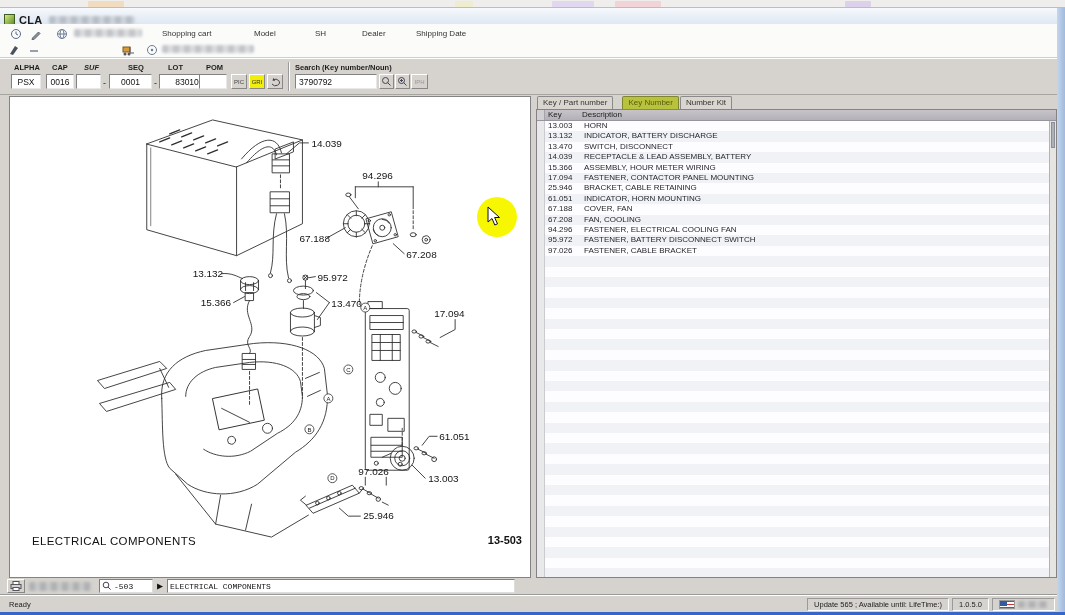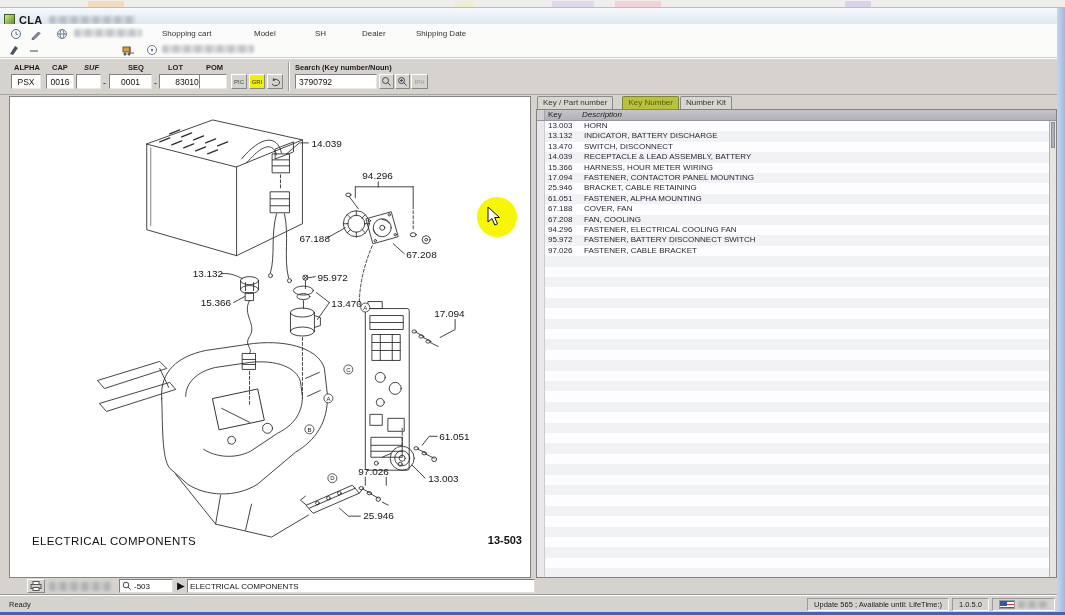--- a/index.html
+++ b/index.html
@@ -45,33 +45,33 @@
   .table-panel { position:absolute; left:536px; top:96px; width:521px; height:482px; }
   .tabs { position:absolute; left:1px; top:0; height:13px; display:flex; gap:1px;text-align:center; }
   .tab { border:1px solid #8a8a8a; border-bottom:none; border-radius:2px 2px 0 0; background:#d9d6d0;
     font-size:8px; line-height:11px; padding:0 5px; color:#333; cursor:default; }
   .tab.active { background:#b9c23c; color:#555d10; border-color:#7e8430;margin-left:8px; }
   .tbody { position:absolute; left:0; top:13px; right:0; bottom:0; background:#fff; border:1px solid #848284; }
   .thead { position:absolute; left:0; right:0; top:0; height:11px; background:linear-gradient(#c6c4c9,#b3b1b7);
     border-bottom:1px solid #96949c; display:flex; font-size:8px; color:#1b1b1b; line-height:10px; }
   .th-gutter { width:8px; background:#d2d0d4; border-right:1px solid #a5a3a9; }
   .th-key { width:37px; padding-left:3px; }
-  .th-desc { flex:1;font-style:italic; }
+  .th-desc { flex:1; }
   .rows-area { position:absolute; left:0; right:7px; top:11px; bottom:0;
     background:repeating-linear-gradient(180deg,#fdfdff 0 10.4px,#f1f2f6 10.4px 20.8px); }
   .rows-gutter { position:absolute; left:0; top:0; bottom:0; width:8px; background:#e9e8eb; border-right:1px solid #cbcbcf; }
   .trow { height:10.4px; display:flex; font-size:8px; line-height:10.4px; color:#26262e; }
   .trow.even { background:#fdfdff; } .trow.odd { background:#f1f2f6; }
   .tkey { margin-left:11px; width:36px; }
   .tdesc { flex:1; }
   .scrollbar { position:absolute; right:0; top:11px; bottom:0; width:7px; background:#e7e5e1; border-left:1px solid #b5b3af; }
   .thumb { margin:1px; height:26px; background:#adb1b9; border:1px solid #8b8f95; }
 
   
-  .bottom-toolbar { position:absolute; left:25px; top:579px; width:523px; height:15px; }
+  .bottom-toolbar { position:absolute; left:5px; top:579px; width:523px; height:15px;font-family:Liberation Mono, monospace; }
   .bt-btn { position:absolute; top:0; height:14px; background:#d6d3ce; border:1px solid #888; border-top-color:#fff; border-left-color:#fff;
     display:flex; align-items:center; justify-content:center; }
   .bt-field { position:absolute; top:0; height:14px; background:#fff; border:1px solid #7f7f7f; border-bottom-color:#ddd; border-right-color:#ddd;
     font-size:8px; color:#111; display:flex; align-items:center; padding:0 2px; }
   .play-glyph { position:absolute; top:1px; font-size:10px; color:#111; }
 
   
   .statusbar { position:absolute; left:0; top:595px; width:1065px; height:17px; background:#d6d3ce;
     border-top:1px solid #fff; box-shadow:0 -1px 0 #9a9a9a; font-size:7.5px; color:#222; }
   .sb-ready { position:absolute; left:9px; top:4px; filter:blur(.3px); }
@@ -401,33 +401,33 @@
           <div class="trow even">
             <span class="tkey">13.470</span>
             <span class="tdesc">SWITCH, DISCONNECT</span>
           </div>
           <div class="trow odd">
             <span class="tkey">14.039</span>
             <span class="tdesc">RECEPTACLE &amp; LEAD ASSEMBLY, BATTERY</span>
           </div>
           <div class="trow even">
             <span class="tkey">15.366</span>
-            <span class="tdesc">HARNESS, HOUR METER WIRING</span>
+            <span class="tdesc">ASSEMBLY, HOUR METER WIRING</span>
           </div>
           <div class="trow odd">
             <span class="tkey">17.094</span>
             <span class="tdesc">FASTENER, CONTACTOR PANEL MOUNTING</span>
           </div>
           <div class="trow even">
             <span class="tkey">25.946</span>
             <span class="tdesc">BRACKET, CABLE RETAINING</span>
           </div>
           <div class="trow odd">
             <span class="tkey">61.051</span>
-            <span class="tdesc">FASTENER, ALPHA MOUNTING</span>
+            <span class="tdesc">INDICATOR, HORN MOUNTING</span>
           </div>
           <div class="trow even">
             <span class="tkey">67.188</span>
             <span class="tdesc">COVER, FAN</span>
           </div>
           <div class="trow odd">
             <span class="tkey">67.208</span>
             <span class="tdesc">FAN, COOLING</span>
           </div>
           <div class="trow even">

